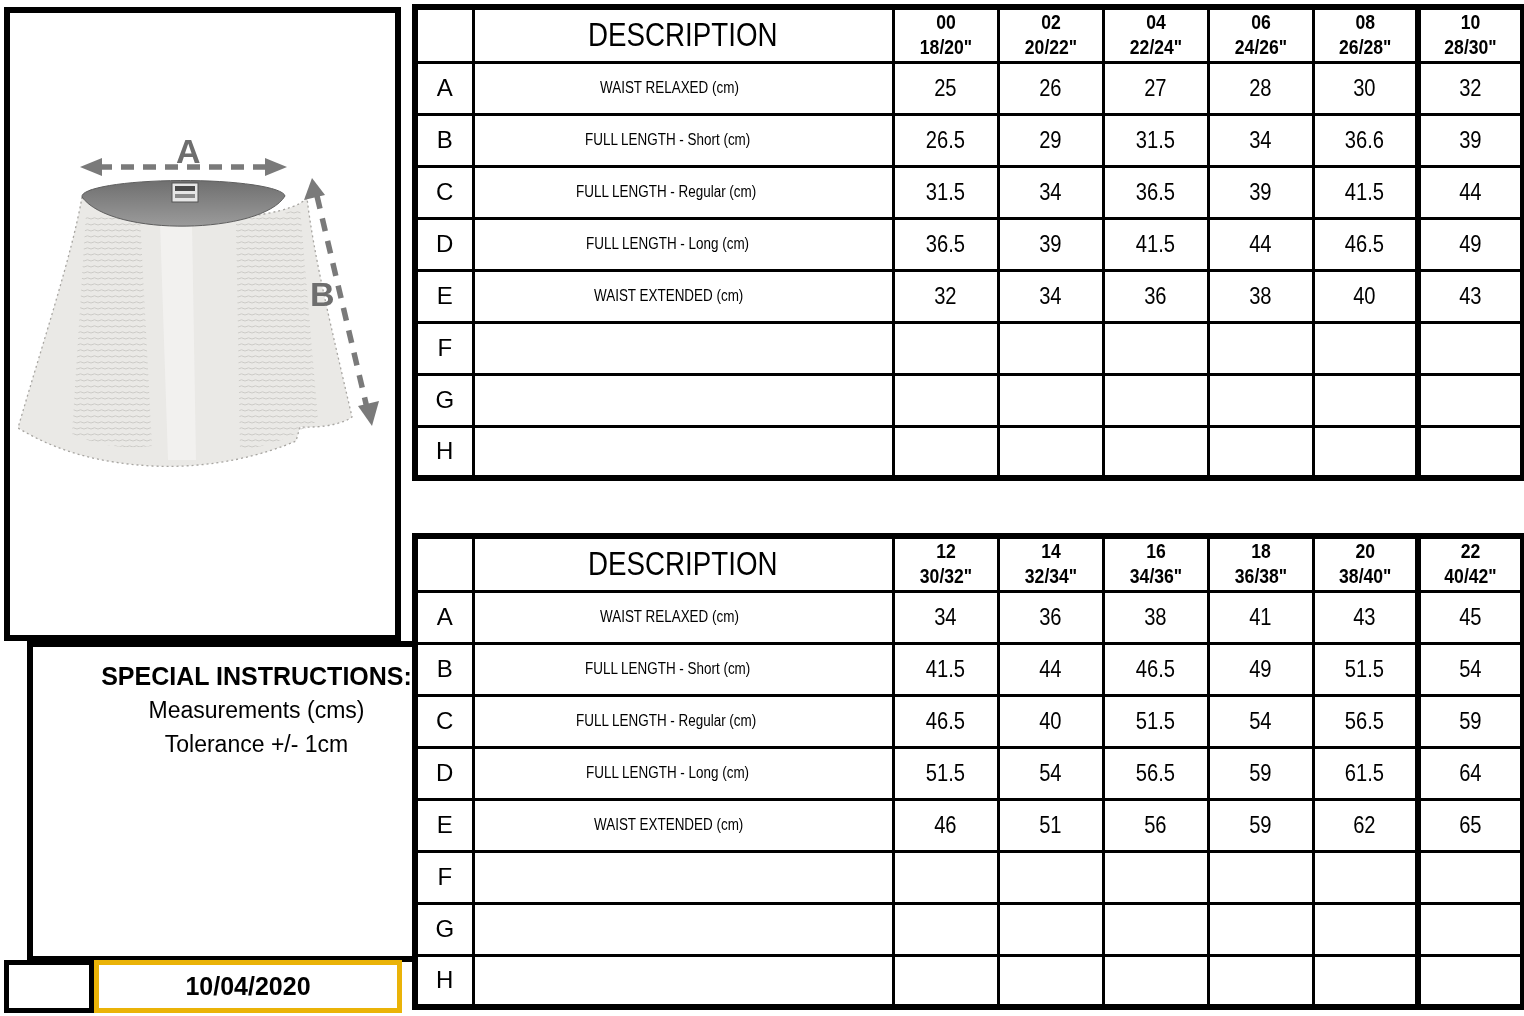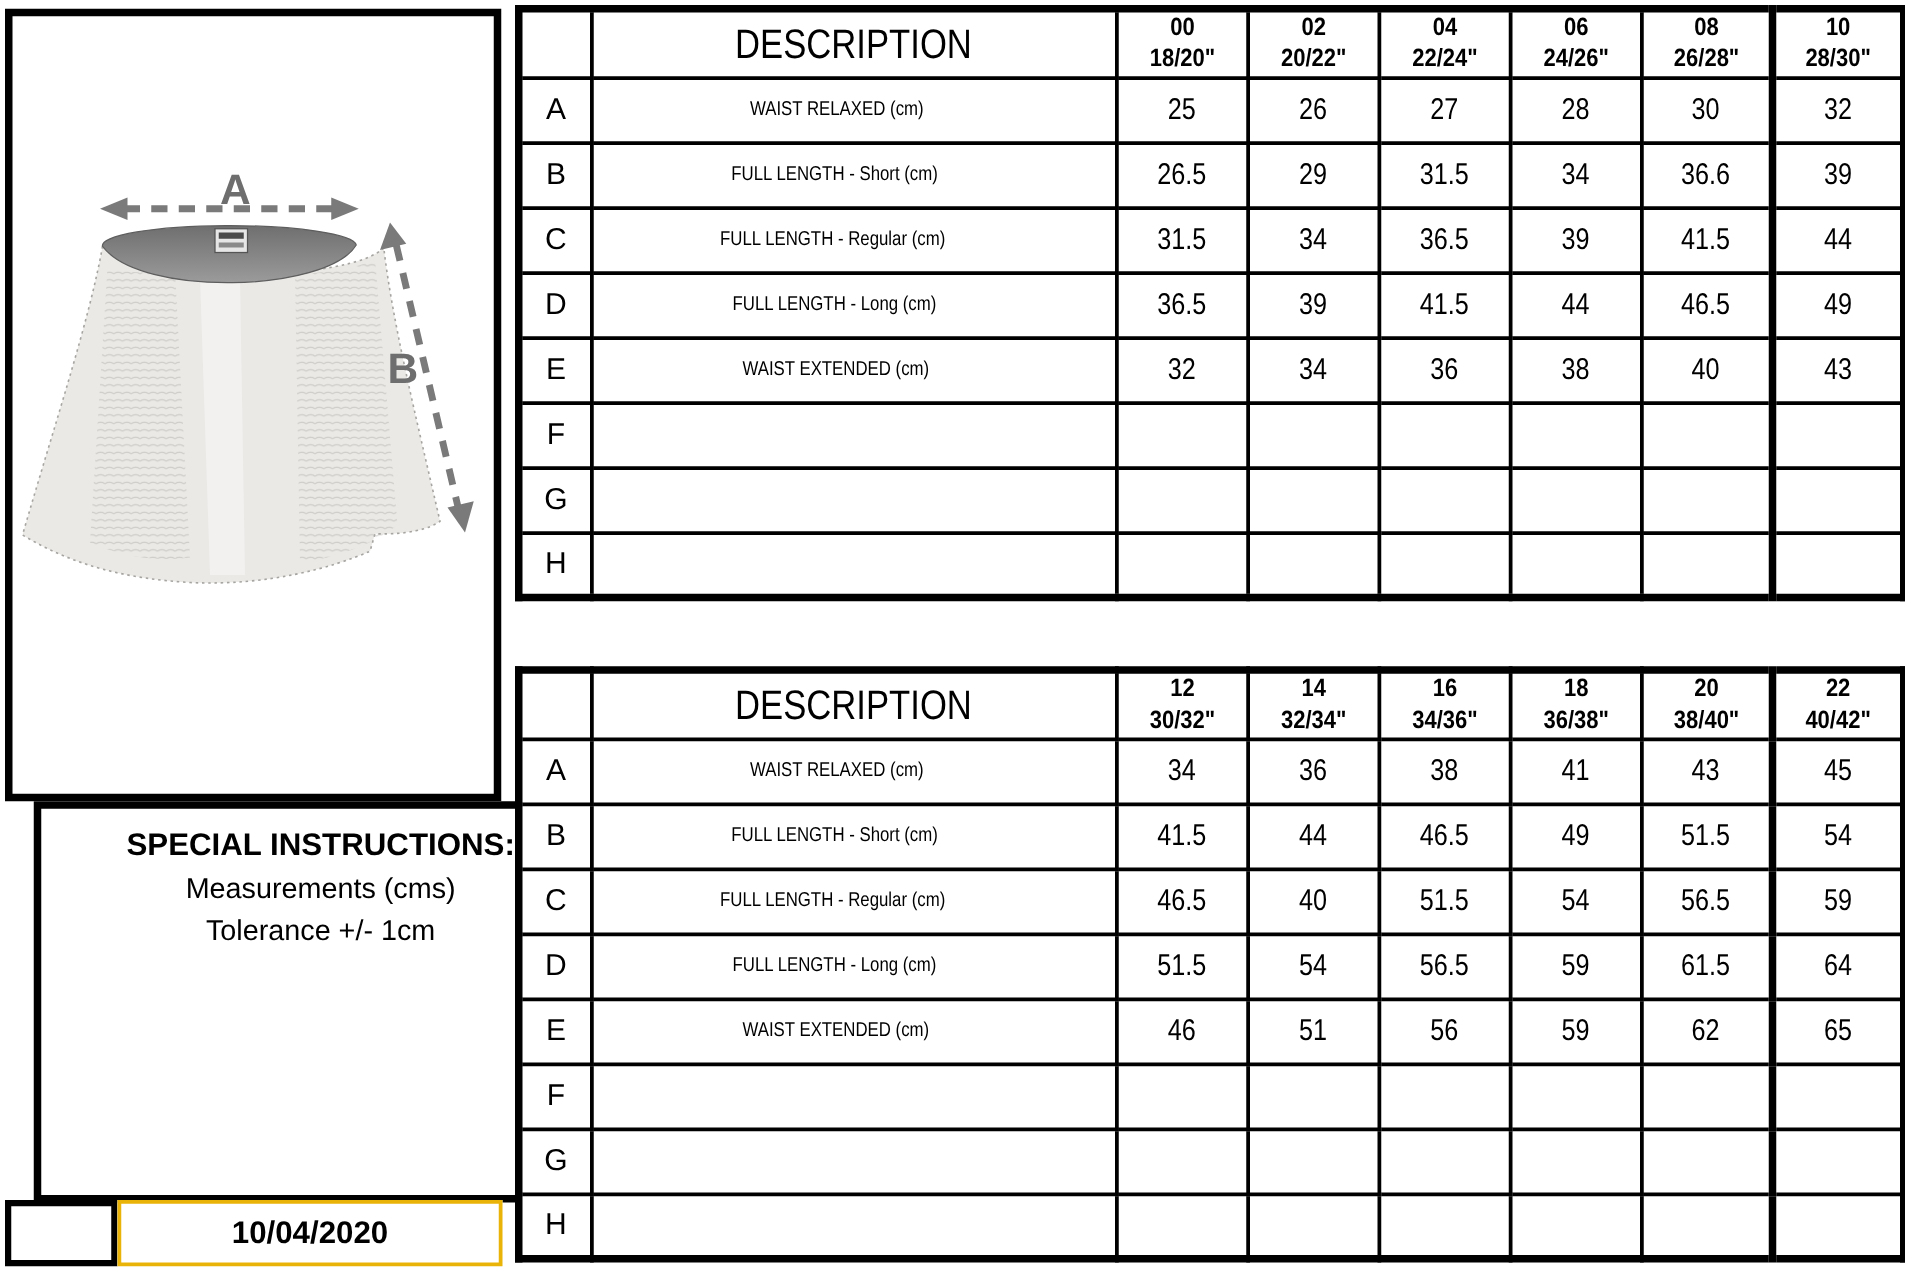--- a/index.html
+++ b/index.html
@@ -35,21 +35,21 @@
 
   .footer-small-box {
     position:absolute; left:4px; top:960px;
     width:90px; height:53px;
     border:5px solid #000;
     background:#fff;
   }
   .footer-date-box {
     position:absolute; left:94px; top:960px;
     width:308px; height:53px;
-    border:3px solid #eab308;
+    border:5px solid #eab308;
     background:#fff;
     display:flex; align-items:center; justify-content:center;
     font-size:25px; font-weight:bold;
   }
 
   
   .size-table {
     position:absolute; left:412px;
     width:1108px;
     border-collapse:collapse;

